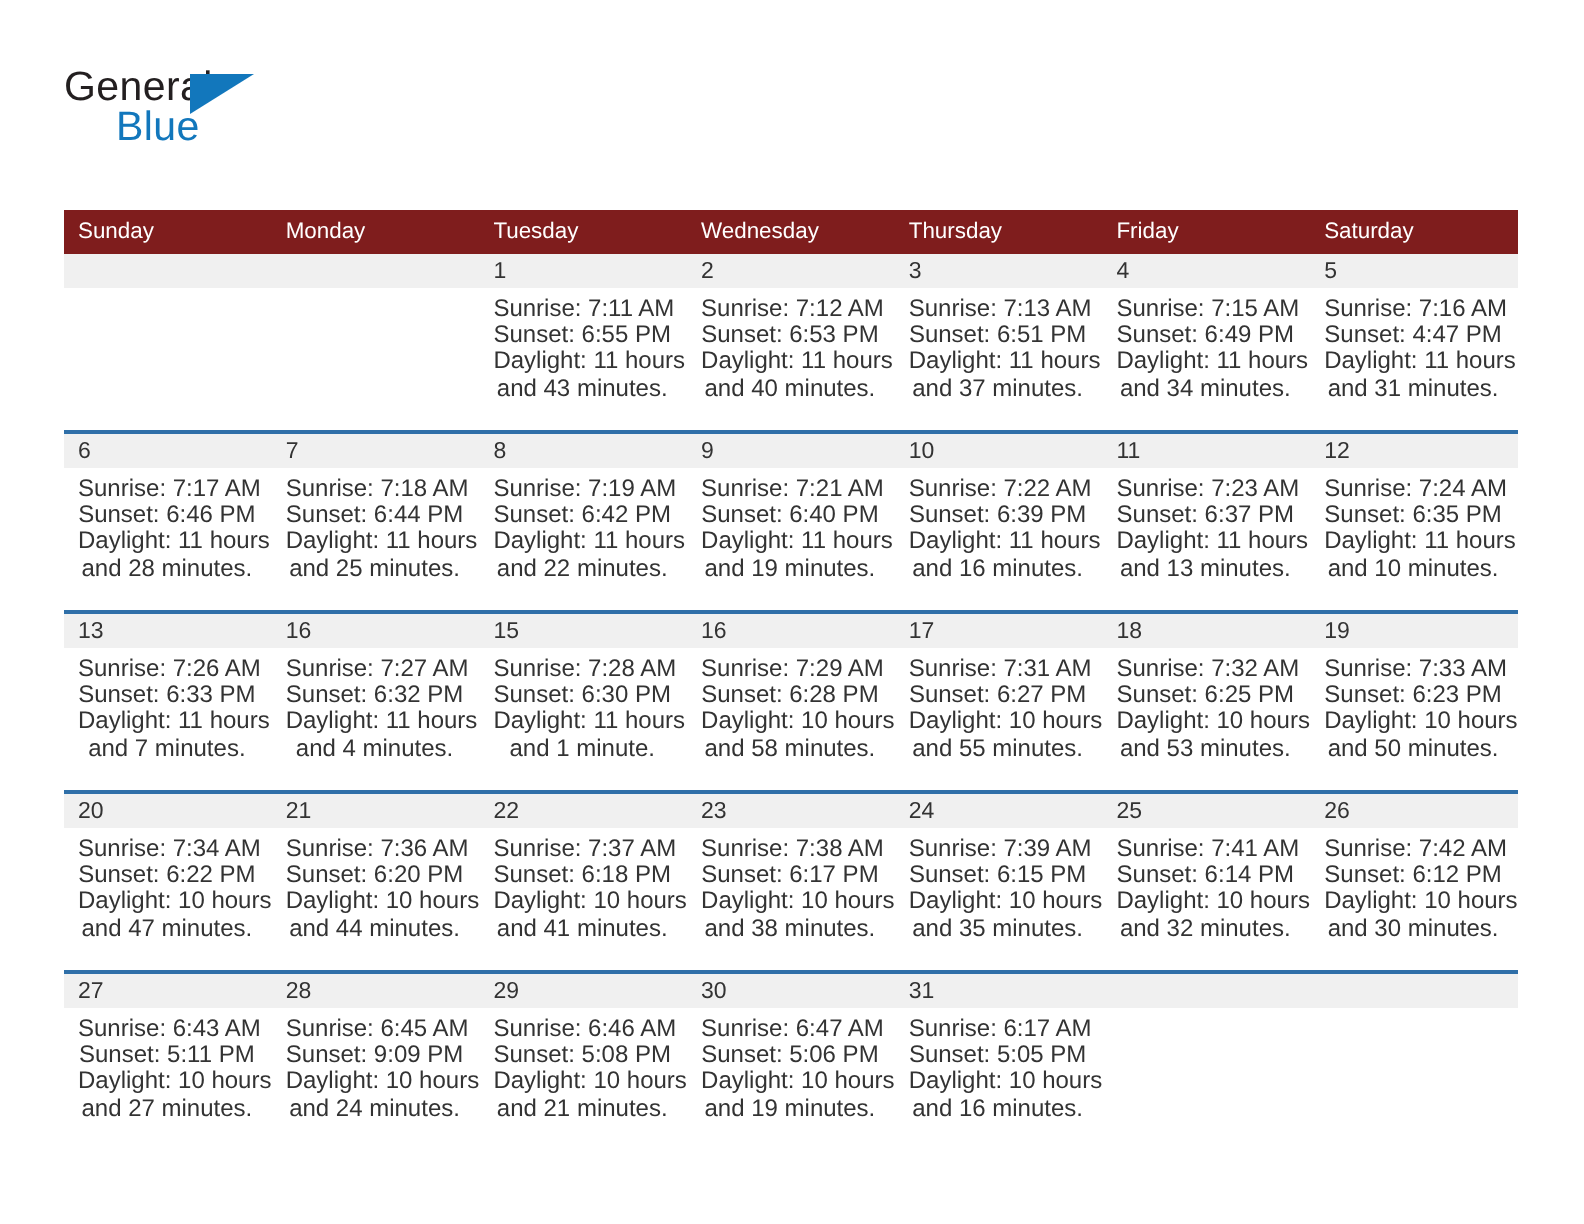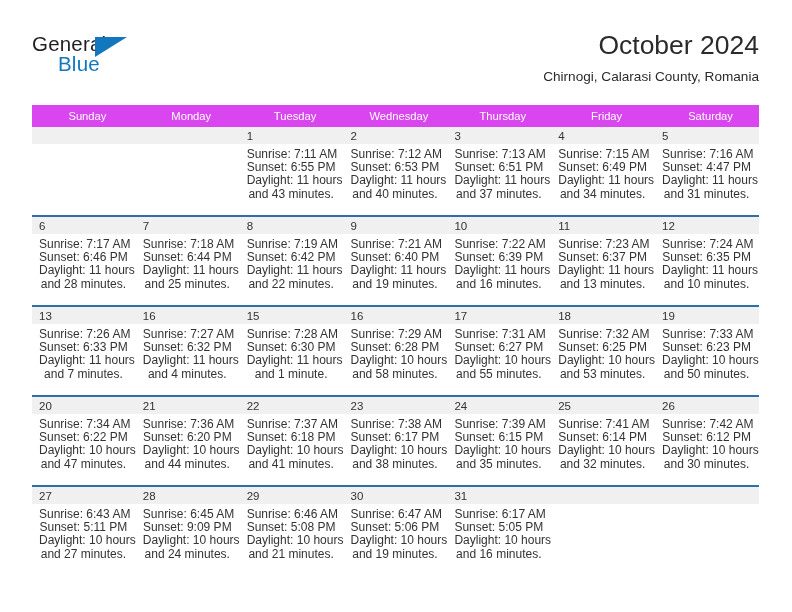--- a/index.html
+++ b/index.html
@@ -90,25 +90,25 @@
     left: 32px;
     top: 105px;
     width: 727px;
   }
   .cal-table {
     width: 727px;
     border-collapse: collapse;
     table-layout: fixed;
   }
   .cal-table th {
-    background: #d946ef;
+    background: #7f1d1d;
     color: #ffffff;
     font-size: 11.2px;
     font-weight: normal;
-    text-align: center;
+    text-align: left;
     padding: 5px 0 5px 7px;
     height: 9px;
     line-height: 12px;
   }
   .week-row > td {
     padding: 0;
     vertical-align: top;
     border-top: 2px solid #2f6fa8;
     height: 88px;
   }
@@ -149,24 +149,20 @@
 <div class="page">
 
   <div class="header">
 
     <div class="brand">
       <span class="brand-general">General</span>
       <span class="brand-tri"></span>
       <span class="brand-blue">Blue</span>
     </div>
 
-    <div class="title-block">
-      <div class="cal-title">October 2024</div>
-      <div class="cal-subtitle">Chirnogi, Calarasi County, Romania</div>
-    </div>
 
   </div>
 
   <div class="calendar">
     <table class="cal-table">
       <thead>
         <tr id="weekday-header-row">
             <th>Sunday</th>
             <th>Monday</th>
             <th>Tuesday</th>

